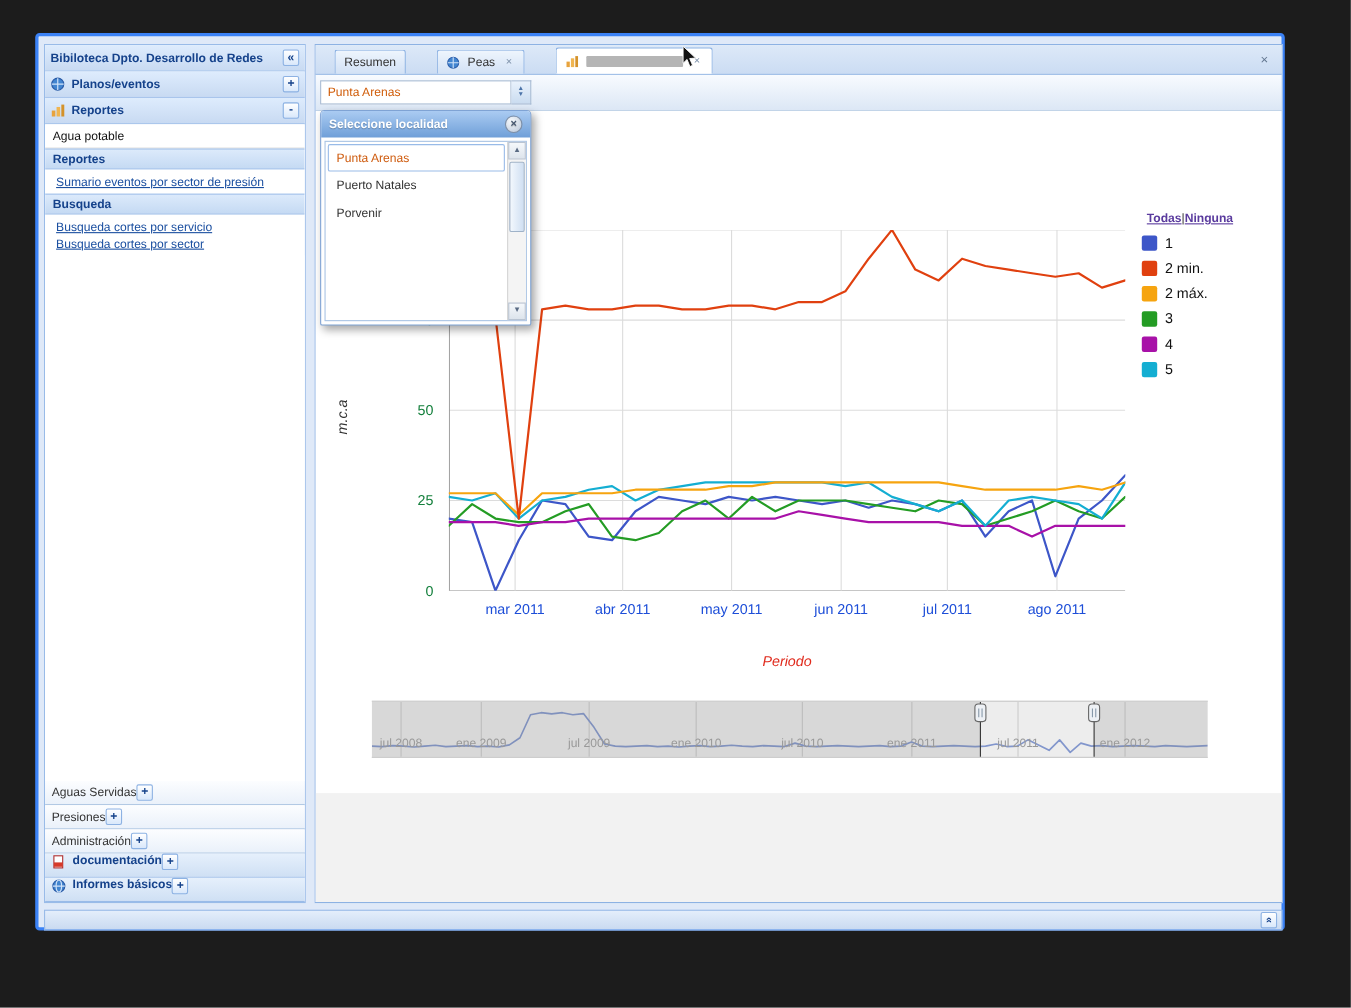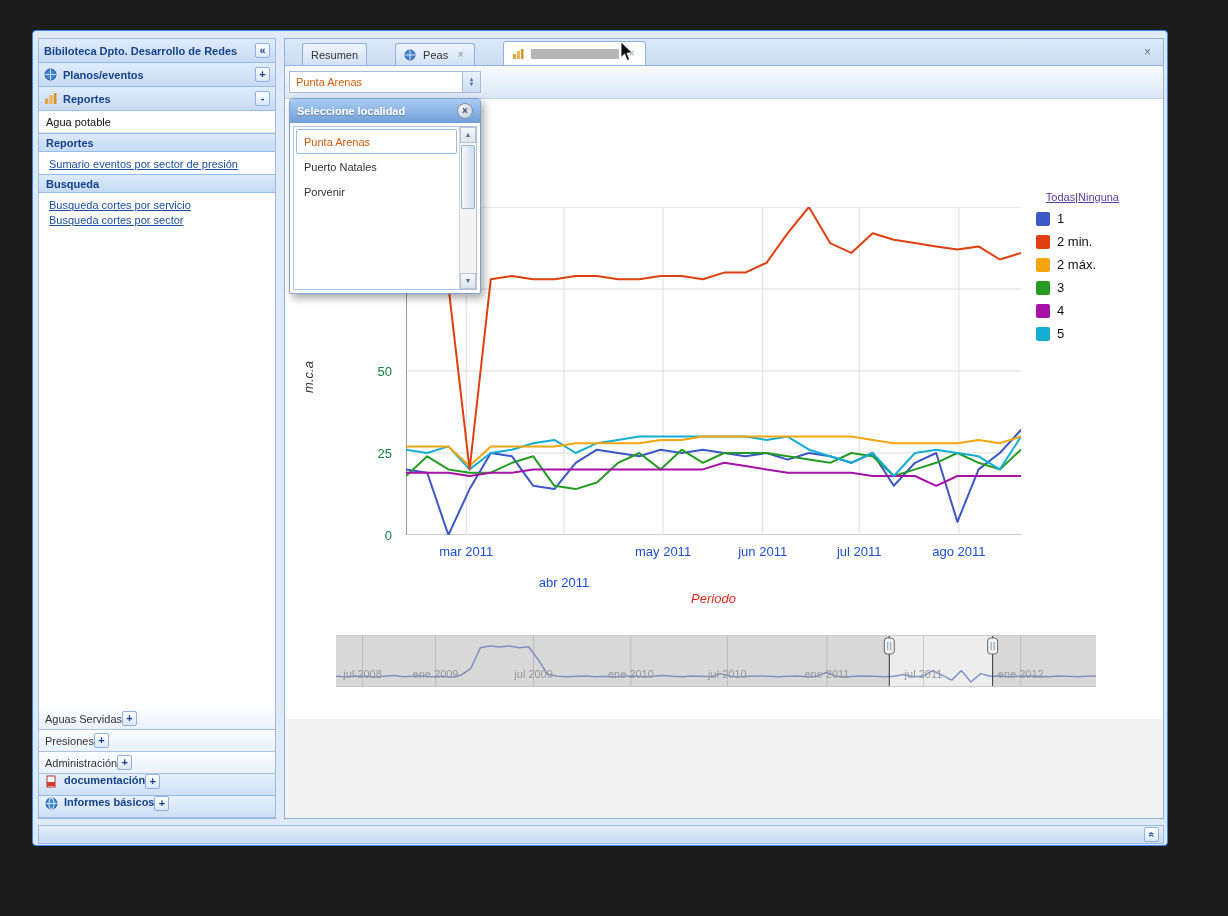--- a/index.html
+++ b/index.html
@@ -1,19 +1,19 @@
 <!DOCTYPE html>
 <html><head>
 <meta charset="utf-8">
 <style>
   * { margin:0; padding:0; box-sizing:border-box; }
   body { font-family:"Liberation Sans", sans-serif; }
   .stage { position:relative; width:1228px; height:916px; background:#1c1c1c; overflow:hidden; }
   .app { position:absolute; left:32px; top:30px; width:1136px; height:816px;
-         background:#dfe9f8; border:1px solid #3b82f6; border-radius:4px; }
+         background:#dfe9f8; border:3px solid #3b82f6; border-radius:4px; }
 
   
   .sidebar { position:absolute; left:5px; top:7px; width:238px; height:781px;
              border:1px solid #99bbe8; background:#fff; display:flex; flex-direction:column; font-size:11px; }
   .hdr { height:24px; background:linear-gradient(#deecfd,#c8daf2); border-bottom:1px solid #99bbe8;
          display:flex; align-items:center; padding:0 5px; color:#15428b; font-weight:bold; flex:none; }
   .hdr .spacer { flex:1; }
   .tool-box { width:15px; height:15px; border:1px solid #8db2e3; background:linear-gradient(#ffffff,#d9e8fb);
               color:#15428b; font-weight:bold; display:flex; align-items:center; justify-content:center;
               font-size:11px; line-height:1; border-radius:2px; cursor:pointer; flex:none; }
@@ -67,21 +67,21 @@
            font-size:13px; color:#15803d; }
   #x-ticks { position:absolute; left:121px; top:445px; width:615px; height:18px; }
   .xtick { position:absolute; top:0; transform:translateX(-50%); font-size:13px; color:#1d4ed8; white-space:nowrap; }
   .ylabel { position:absolute; left:4px; top:270px; width:40px; height:16px; text-align:center;
             transform:rotate(-90deg); font-style:italic; font-size:13px; color:#333; }
   .xlabel { position:absolute; left:121px; top:492px; width:615px; text-align:center; color:#e02a1c;
             font-style:italic; font-size:13px; }
 
   .legend-links { position:absolute; left:720px; top:92px; width:114px; text-align:right; font-size:11px;
                   color:#333; white-space:nowrap; }
-  .legend-links .lk { color:#5a3b9e; text-decoration:underline; cursor:pointer; }
+  .legend-links .lk { color:#5a3b9e; text-decoration:underline; cursor:pointer;font-weight:bold; }
   #legend-rows { position:absolute; left:751px; top:108px; }
   .legend-row { display:flex; align-items:center; height:23px; font-size:13px; color:#111; cursor:pointer; }
   .swatch { width:14px; height:14px; margin-right:7px; border-radius:2px; flex:none; }
 
   
   .navigator { position:absolute; left:51px; top:536px; width:760px; height:52px; background:#ededed;
                border-top:1px solid #c9c9c9; border-bottom:1px solid #c9c9c9; overflow:hidden; }
   .navtick { position:absolute; top:32px; transform:translateX(-50%); font-size:11px; color:#999;
              white-space:nowrap;text-align:center; }
 
@@ -312,21 +312,21 @@
             <polyline points="0.0,262.4 21.2,265.7 42.4,328.0 63.6,282.1 84.8,246.0 106.0,249.3 127.2,278.8 148.4,282.1 169.7,255.8 190.9,242.7 212.1,246.0 233.3,249.3 254.5,242.7 275.7,246.0 296.9,242.7 318.1,246.0 339.3,249.3 360.5,246.0 381.7,252.6 402.9,246.0 424.1,249.3 445.3,255.8 466.6,246.0 487.8,278.8 509.0,255.8 530.2,246.0 551.4,314.9 572.6,262.4 593.8,246.0 615.0,223.0" fill="none" stroke="#3d56c8" stroke-width="2" stroke-linejoin="round" stroke-linecap="round"></polyline>
             <polyline points="0.0,269.0 21.2,249.3 42.4,262.4 63.6,265.7 84.8,265.7 106.0,255.8 127.2,249.3 148.4,278.8 169.7,282.1 190.9,275.5 212.1,255.8 233.3,246.0 254.5,262.4 275.7,242.7 296.9,255.8 318.1,246.0 339.3,246.0 360.5,246.0 381.7,249.3 402.9,252.6 424.1,255.8 445.3,246.0 466.6,249.3 487.8,269.0 509.0,262.4 530.2,255.8 551.4,246.0 572.6,255.8 593.8,262.4 615.0,242.7" fill="none" stroke="#249c24" stroke-width="2" stroke-linejoin="round" stroke-linecap="round"></polyline>
             <polyline points="0.0,265.7 21.2,265.7 42.4,265.7 63.6,269.0 84.8,265.7 106.0,265.7 127.2,262.4 148.4,262.4 169.7,262.4 190.9,262.4 212.1,262.4 233.3,262.4 254.5,262.4 275.7,262.4 296.9,262.4 318.1,255.8 339.3,259.1 360.5,262.4 381.7,265.7 402.9,265.7 424.1,265.7 445.3,265.7 466.6,269.0 487.8,269.0 509.0,269.0 530.2,278.8 551.4,269.0 572.6,269.0 593.8,269.0 615.0,269.0" fill="none" stroke="#a811a8" stroke-width="2" stroke-linejoin="round" stroke-linecap="round"></polyline>
             <polyline points="0.0,242.7 21.2,246.0 42.4,239.4 63.6,262.4 84.8,246.0 106.0,242.7 127.2,236.2 148.4,232.9 169.7,246.0 190.9,236.2 212.1,232.9 233.3,229.6 254.5,229.6 275.7,229.6 296.9,229.6 318.1,229.6 339.3,229.6 360.5,232.9 381.7,229.6 402.9,242.7 424.1,249.3 445.3,255.8 466.6,246.0 487.8,269.0 509.0,246.0 530.2,242.7 551.4,246.0 572.6,249.3 593.8,262.4 615.0,229.6" fill="none" stroke="#14aed2" stroke-width="2" stroke-linejoin="round" stroke-linecap="round"></polyline>
             <polyline points="0.0,239.4 21.2,239.4 42.4,239.4 63.6,259.1 84.8,239.4 106.0,239.4 127.2,239.4 148.4,239.4 169.7,236.2 190.9,236.2 212.1,236.2 233.3,236.2 254.5,232.9 275.7,232.9 296.9,229.6 318.1,229.6 339.3,229.6 360.5,229.6 381.7,229.6 402.9,229.6 424.1,229.6 445.3,229.6 466.6,232.9 487.8,236.2 509.0,236.2 530.2,236.2 551.4,236.2 572.6,232.9 593.8,236.2 615.0,229.6" fill="none" stroke="#f6a40f" stroke-width="2" stroke-linejoin="round" stroke-linecap="round"></polyline>
             <polyline points="0.0,78.7 21.2,78.7 42.4,78.7 63.6,262.4 84.8,72.2 106.0,68.9 127.2,72.2 148.4,72.2 169.7,68.9 190.9,68.9 212.1,72.2 233.3,72.2 254.5,68.9 275.7,68.9 296.9,72.2 318.1,65.6 339.3,65.6 360.5,55.8 381.7,26.2 402.9,0.0 424.1,36.1 445.3,45.9 466.6,26.2 487.8,32.8 509.0,36.1 530.2,39.4 551.4,42.6 572.6,39.4 593.8,52.5 615.0,45.9" fill="none" stroke="#e0400f" stroke-width="2" stroke-linejoin="round" stroke-linecap="round"></polyline>
           </svg>
 
         <div id="x-ticks">
             <div class="xtick" style="left: 60.27px;">mar 2011</div>
-            <div class="xtick" style="left: 158.055px; margin-top: 31px;">abr 2011</div>
+            <div class="xtick" style="left: 158.055px;">abr 2011</div>
             <div class="xtick" style="left: 257.07px;">may 2011</div>
             <div class="xtick" style="left: 356.7px;">jun 2011</div>
             <div class="xtick" style="left: 453.255px;">jul 2011</div>
             <div class="xtick" style="left: 552.885px;">ago 2011</div>
           </div>
         <div class="xlabel">Periodo</div>
 
         <div class="navigator">
           <svg id="nav-plot" width="760" height="52" viewBox="0 0 760 52" style="position:absolute;left:0;top:0">
               <line x1="26.6" y1="0" x2="26.6" y2="52" stroke="#cccccc"></line>

